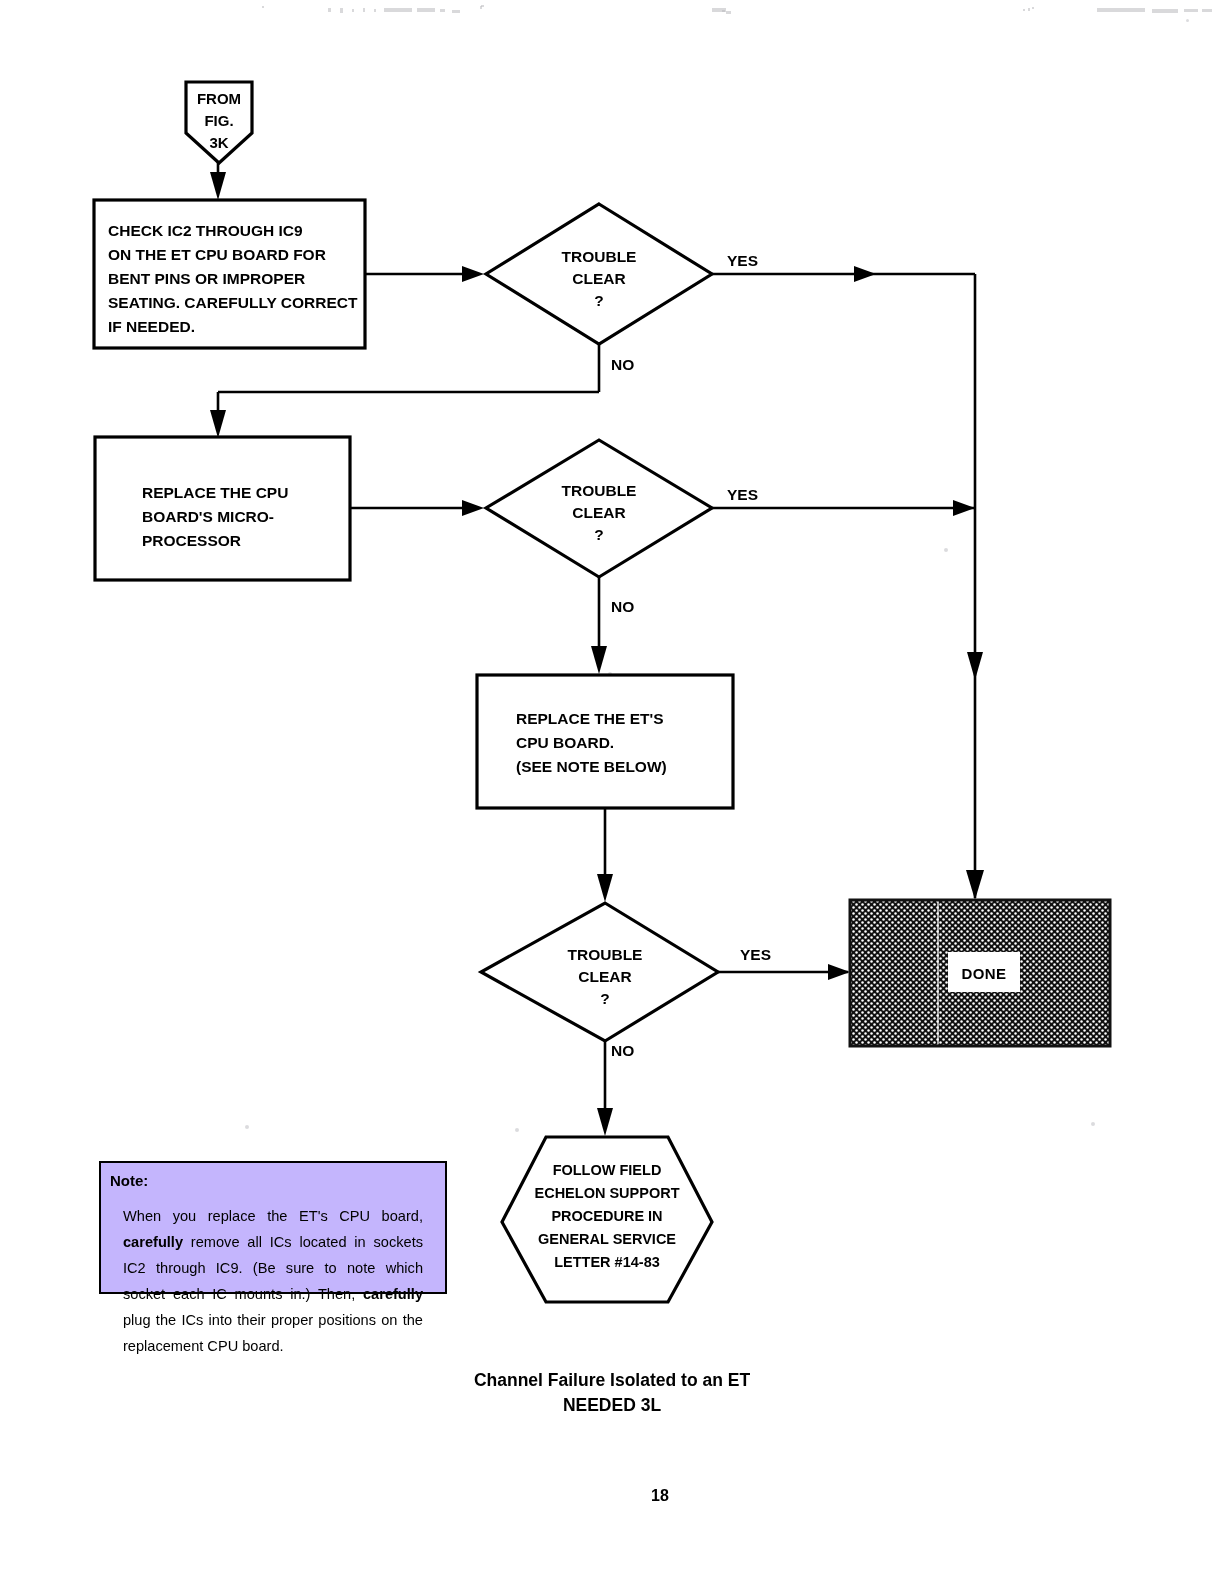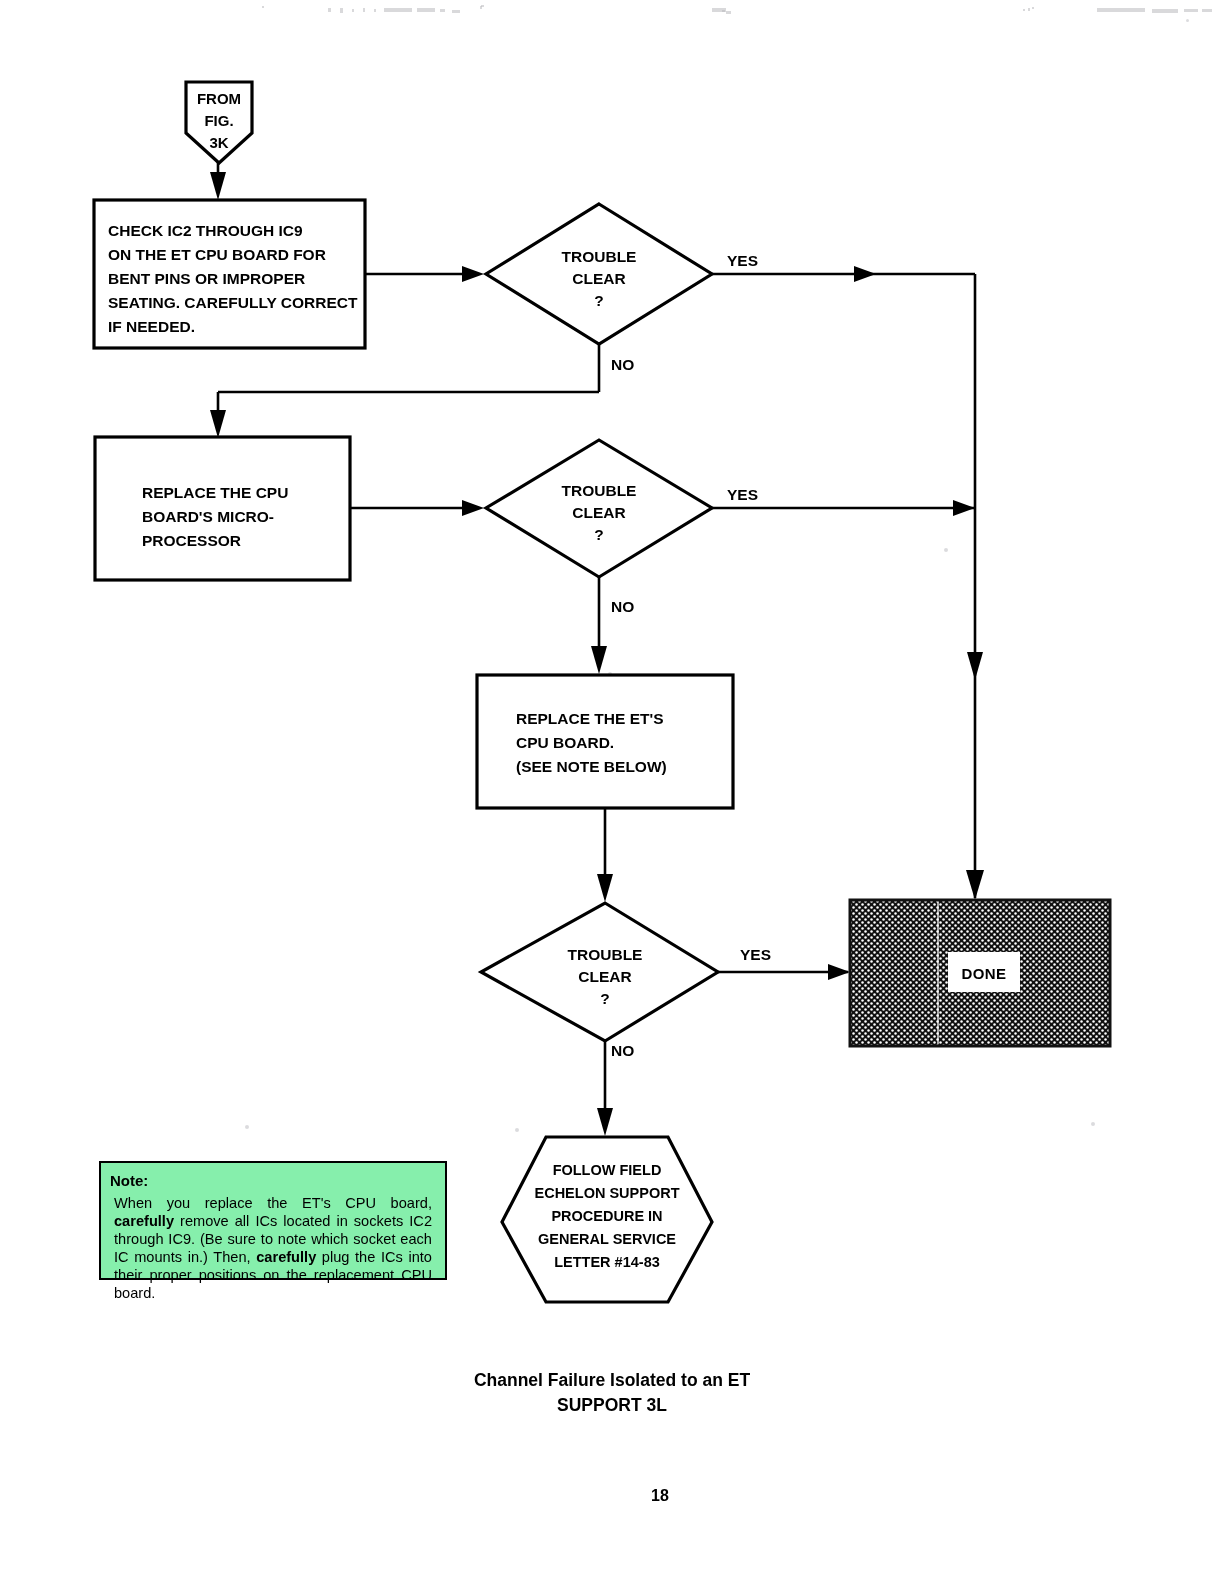--- a/index.html
+++ b/index.html
@@ -68,39 +68,39 @@
   }
   .arrow-head {
     fill: #000000;
   }
   
   #note-box {
     position: absolute;
     left: 99px;
     top: 1161px;
     width: 348px;
-    height: 119px;
+    height: 133px;
     border: 2.6px solid #000000;
-    background: #86efac;
+    background: #c4b5fd;
     box-sizing: border-box;
     padding: 8px 9px 4px 9px;
   }
   #note-title {
     font-family: "Liberation Sans", sans-serif;
     font-weight: bold;
     font-size: 15px;
     line-height: 19px;
     margin: 0 0 1px 0;
   }
   #note-body {
     font-family: "Liberation Sans", sans-serif;
     font-size: 14.6px;
-    line-height: 18px;
+    line-height: 26px;
     text-align: justify;
-    margin: 4px;
+    margin: 13px;
     word-spacing: 0px;
   }
   #note-body b { font-weight: bold; }
   
   #caption {
     position: absolute;
     left: 0;
     top: 1368px;
     width: 1224px;
     text-align: center;
@@ -311,18 +311,18 @@
     </g>
   </svg>
 
   <div id="note-box">
     <div id="note-title">Note:</div>
     <p id="note-body"><span>When you replace the ET's CPU board, </span><b>carefully</b><span> remove all ICs located in sockets IC2 through IC9. (Be sure to note which socket each IC mounts in.) Then, </span><b>carefully</b><span> plug the ICs into their proper positions on the replacement CPU board.</span></p>
   </div>
 
   <div id="caption">
     <div>Channel Failure Isolated to an ET</div>
-    <div>SUPPORT 3L</div>
+    <div>NEEDED 3L</div>
   </div>
 
   <div id="folio">18</div>
 
 </div>
 
 </body></html>

